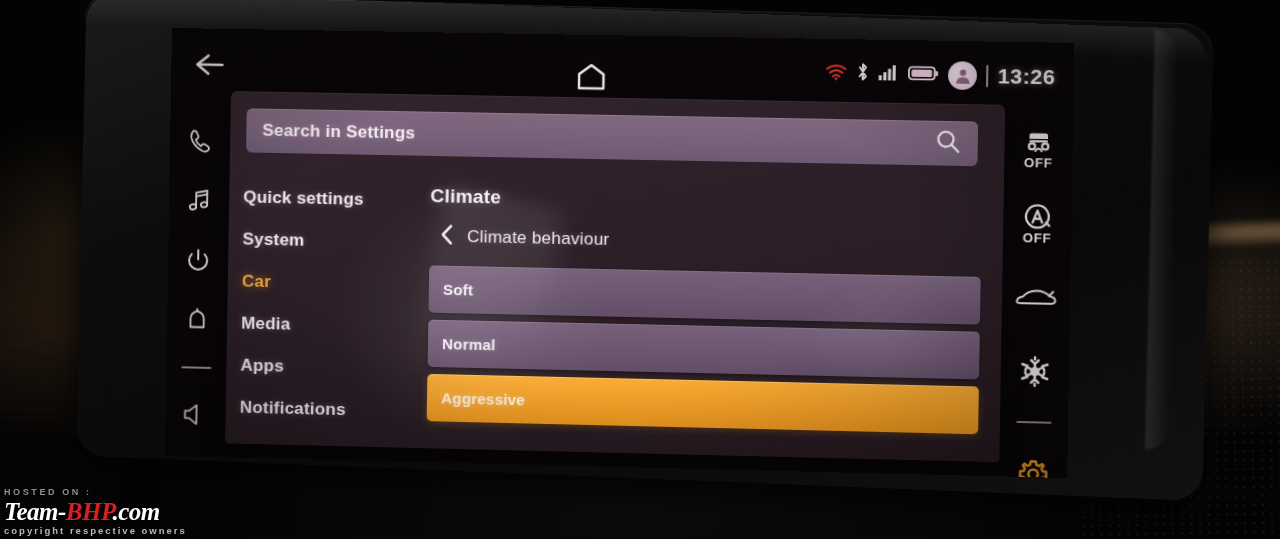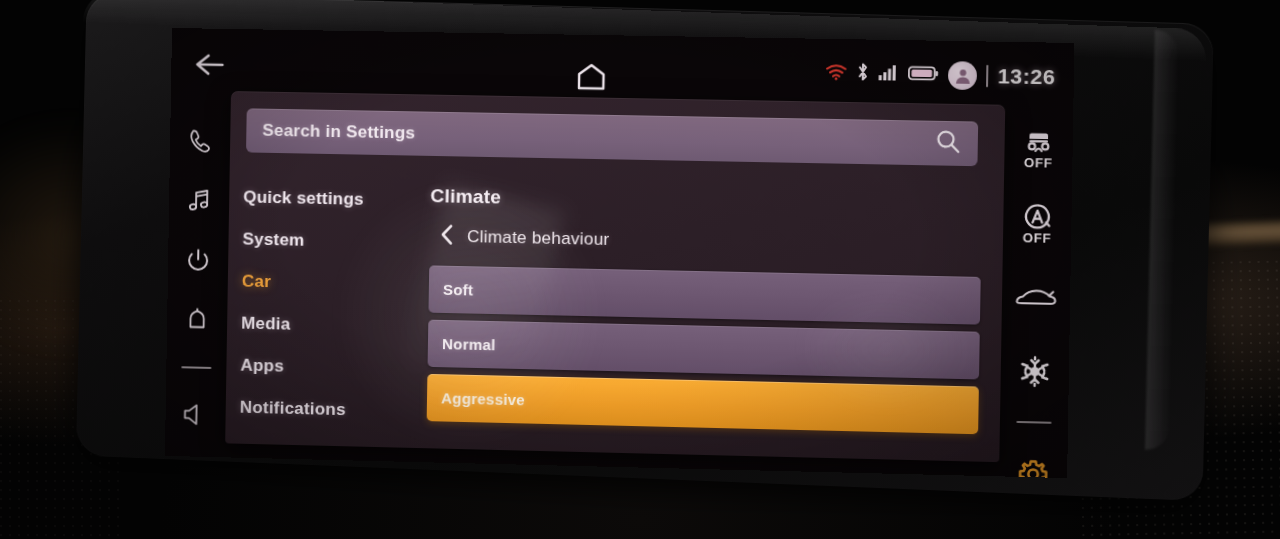--- a/index.html
+++ b/index.html
@@ -365,14 +365,19 @@
         </div>
       </div>
     </div>
 
     <div class="glare-a"></div>
     <div class="glare-b"></div>
     <div class="glare-c"></div>
     <div class="vign"></div>
   </div>
 
+  <div class="wm">
+    <div class="wm-hosted">HOSTED ON :</div>
+    <div class="wm-main"><span class="wm-team">Team-</span><span class="wm-bhp">BHP</span><span class="wm-com">.com</span></div>
+    <div class="wm-copy">copyright respective owners</div>
+  </div>
 
 </div>
 
 </body></html>

